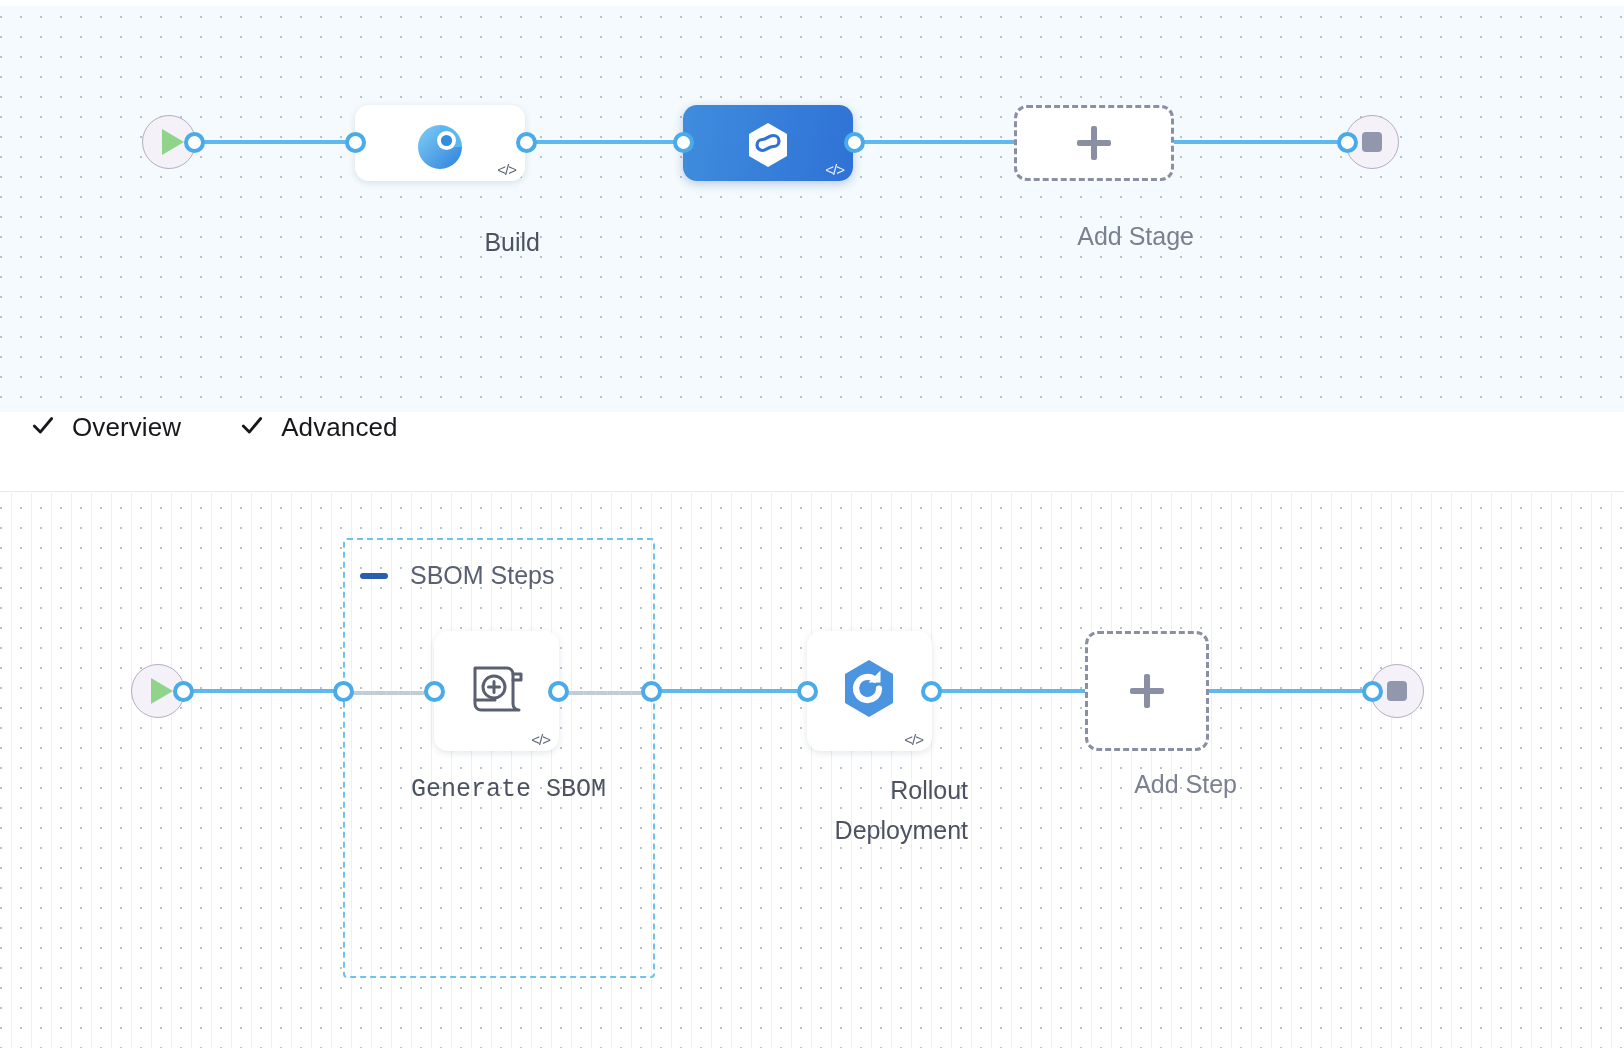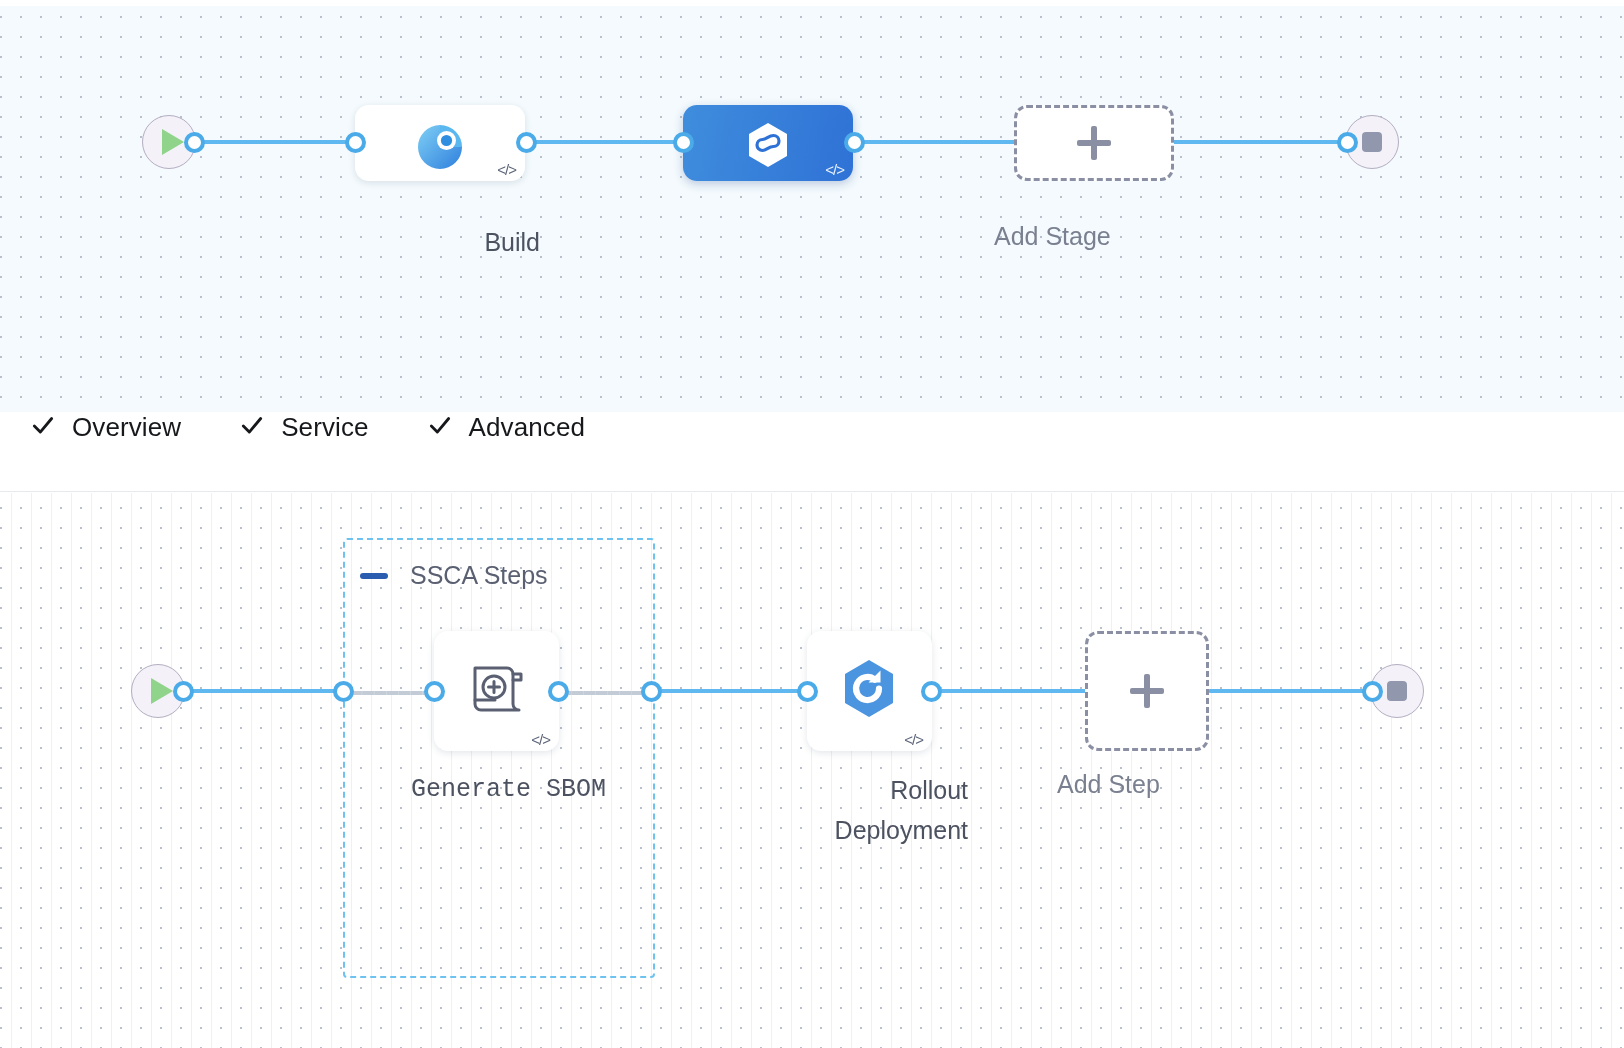--- a/index.html
+++ b/index.html
@@ -163,21 +163,21 @@
     position: relative;
     width: 34px; height: 34px;
   }
   .plus::before, .plus::after {
     content: ""; position: absolute; background: #8a8fa3; border-radius: 2px;
   }
   .plus::before { left: 0; top: 14px; width: 34px; height: 6px; }
   .plus::after  { top: 0; left: 14px; height: 34px; width: 6px; }
   .add-label {
     position: absolute;
-    text-align: left;
+    text-align: right;
     font-size: 25px;
     color: #7a8090;
     z-index: 3;
   }
 
   
   .group-box {
     position: absolute;
     border: 2px dashed #6ec2f0;
     border-radius: 4px;
@@ -266,43 +266,37 @@
 
   <div class="tabbar">
 
     <div class="tab">
       <svg class="check icon-svg" viewBox="0 0 24 24">
         <path d="M4 13 L9.5 18.5 L20 6" fill="none" stroke="#16181b" stroke-width="2.6" stroke-linecap="round" stroke-linejoin="round"></path>
       </svg>
       <span>Overview</span>
     </div>
 
-    <div class="tab">
-      <svg class="check icon-svg" viewBox="0 0 24 24">
-        <path d="M4 13 L9.5 18.5 L20 6" fill="none" stroke="#16181b" stroke-width="2.6" stroke-linecap="round" stroke-linejoin="round"></path>
-      </svg>
-      <span>Service</span>
-    </div>
 
 
 
     <div class="tab">
       <svg class="check icon-svg" viewBox="0 0 24 24">
         <path d="M4 13 L9.5 18.5 L20 6" fill="none" stroke="#16181b" stroke-width="2.6" stroke-linecap="round" stroke-linejoin="round"></path>
       </svg>
       <span>Advanced</span>
     </div>
   </div>
 
   <div class="exec-canvas">
 
     <div class="group-box" style="left:343px; top:45px; width:312px; height:440px;"></div>
     <div class="group-head" style="left:360px; top:68px;">
       <div class="group-collapse"></div>
-      <span class="group-title">SSCA Steps</span>
+      <span class="group-title">SBOM Steps</span>
     </div>
 
     <div class="edge" style="left:178px; top:196px; width:172px;"></div>
     <div class="edge dashed" style="left:350px; top:198px; width:90px;"></div>
     <div class="edge dashed" style="left:560px; top:198px; width:95px;"></div>
     <div class="edge" style="left:648px; top:196px; width:170px;"></div>
     <div class="edge" style="left:925px; top:196px; width:165px;"></div>
     <div class="edge" style="left:1208px; top:196px; width:165px;"></div>
 
     <div class="terminal" style="left:131px; top:171px;">

